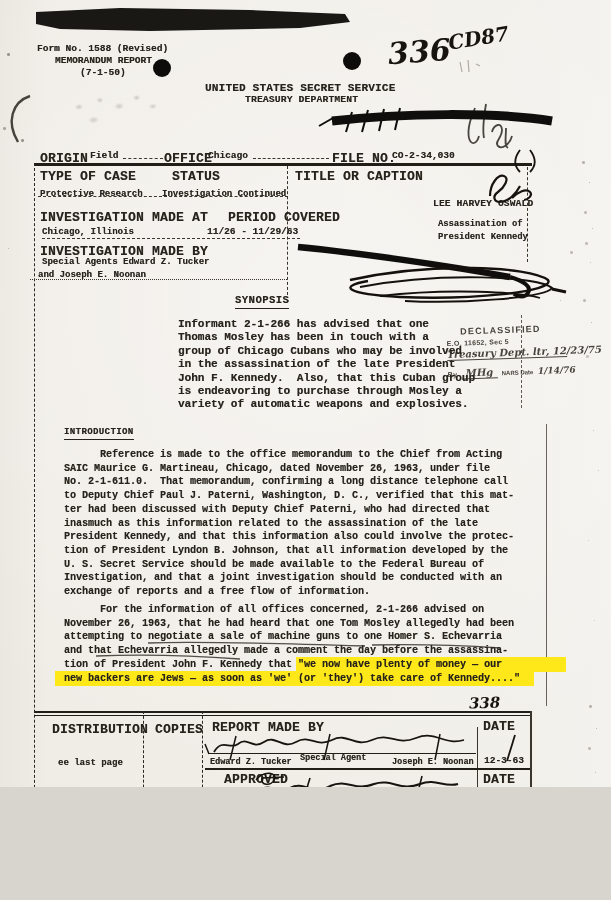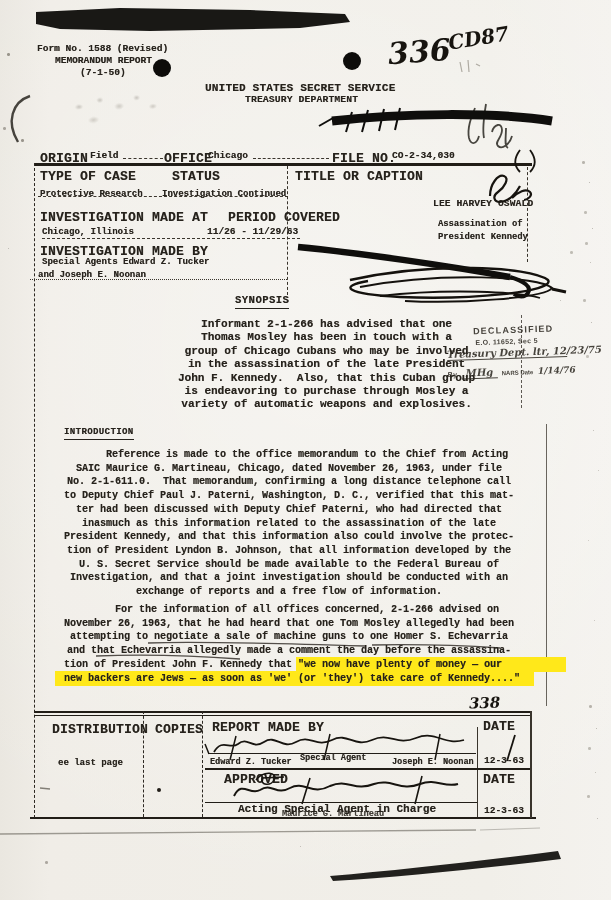--- a/index.html
+++ b/index.html
@@ -1,23 +1,22 @@
 <!DOCTYPE html>
 <html><head>
 <meta charset="utf-8">
 <style>
   html,body { margin:0; padding:0; background:#d8d5cf; }
   .page {
-    position:relative; width:611px; height:900px; margin:0 auto; overflow:hidden;
+    position:relative; width:611px; height:787px; margin:0 auto; overflow:hidden;
     background:
       radial-gradient(120% 90% at 52% 38%, rgba(255,255,255,.38), rgba(255,255,255,0) 70%),
       linear-gradient(90deg, #eae7e0 0%, #f0ede7 8%, #f1efe9 80%, #f4f2ee 100%);
     font-family:"Liberation Mono","DejaVu Sans Mono",monospace;
     color:#26221c;
-    text-align:center;
   }
   .abs { position:absolute; }
   .tw { font-weight:700; text-shadow:0.3px 0.3px 0.4px rgba(42,36,28,.5); }
   .lbl { font-size:13px; letter-spacing:.2px; }
   .val { font-size:9.5px; }
   .v9  { font-size:9px; }
   .pre { white-space:pre; }
   .syn { font-size:11px; line-height:13.4px; }
   .body-tw { font-size:10px; line-height:13.7px; letter-spacing:0; }
   .heading { border-bottom:1.6px solid #26221c; padding-bottom:2px; }

